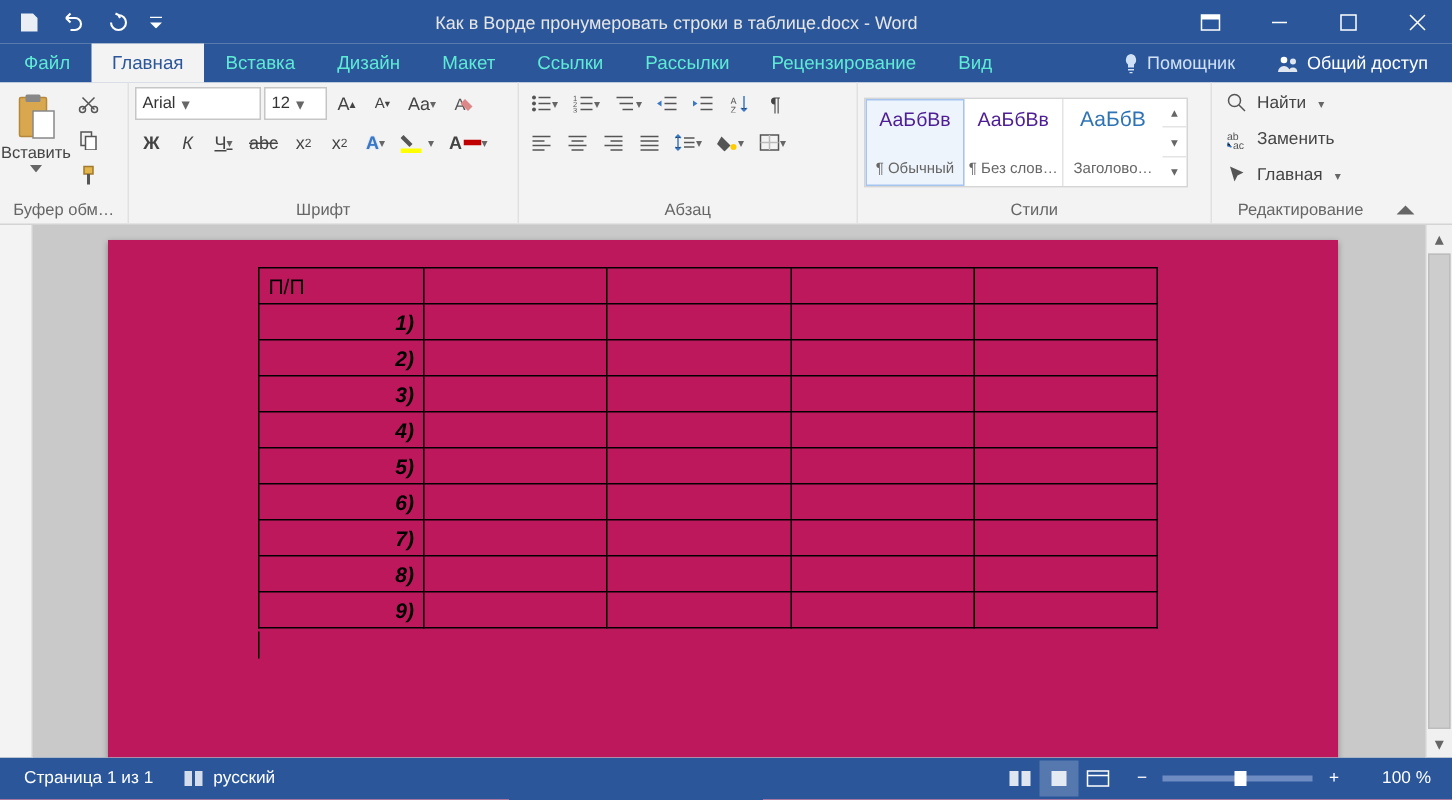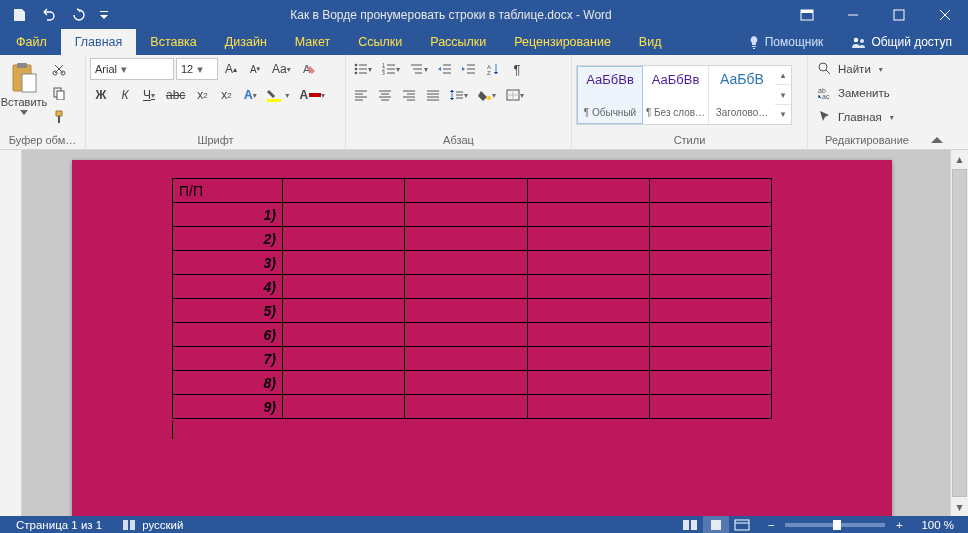--- a/index.html
+++ b/index.html
@@ -9,21 +9,21 @@
   .titlebar { height: 29px; background: #2b579a; display: flex; align-items: center; color: #fff; }
   .qat { display: flex; align-items: center; gap: 4px; padding: 0 6px; height: 100%; }
   .qat-btn { width: 26px; height: 22px; display: flex; align-items: center; justify-content: center; cursor: pointer; }
   .titletext { flex: 1; text-align: center; color: #e6e6e6; font-size: 12px; }
   .winbtns { display: flex; align-items: center; height: 100%; }
   .winbtn { width: 46px; height: 29px; display: flex; align-items: center; justify-content: center; cursor: pointer; }
   .ribbon-display { width: 46px; height: 29px; display:flex; align-items:center; justify-content:center; }
 
   
   .tabs { height: 26px; background: #2b579a; display: flex; align-items: center; padding-left: 2px; }
-  .tab { padding: 0 14px; height: 26px; line-height: 26px; color: #fde047; font-size: 12.5px; cursor: pointer; }
+  .tab { padding: 0 14px; height: 26px; line-height: 26px; color: #5eead4; font-size: 12.5px; cursor: pointer; }
   .tab.active { background: #f3f3f3; color: #2b579a; }
   .tabs-right { margin-left: auto; display: flex; align-items: center; color: #fff; padding-right: 4px; gap: 6px; }
   .tellme { display: flex; align-items: center; gap: 4px; padding: 0 10px; height: 26px; cursor: text; color: #cfe0f7; }
   .share { display:flex; align-items:center; gap:6px; padding:0 12px; cursor:pointer; height:26px; }
 
   
   .ribbon { background: #f3f3f3; border-bottom: 1px solid #d4d4d4; display: flex; height: 95px; }
   .group { border-right: 1px solid #e1e1e1; display: flex; flex-direction: column; padding: 3px 4px 0; }
   .group-body { flex: 1; display: flex; align-items: flex-start; gap: 4px; }
   .group-label { height: 18px; line-height: 18px; text-align: center; color: #666; font-size: 11px; position: relative;}
@@ -55,21 +55,21 @@
   .doc-table td { border: 1px solid #000; height: 24px; padding: 2px 6px; font-family: Arial; font-size: 14px; }
   .doc-table td.numcell { text-align: right; font-style: italic; font-weight: bold; width: 110px; }
   .doc-table td.hdr { font-weight: normal; }
   .cursor-line { height: 18px; width: 1px; background: #000; margin-top: 2px; display:inline-block; }
 
   .vscroll { width: 18px; background:#f0f0f0; border-left:1px solid #d4d4d4; display:flex; flex-direction:column; }
   .vscroll .arrow { height:18px; display:flex; align-items:center; justify-content:center; color:#666; cursor:pointer; }
   .vscroll .thumb { flex:1; margin:1px; background:#cdcdcd; border:1px solid #bdbdbd; }
 
   
-  .statusbar { height: 17px; background:#2b579a; color:#fff; display:flex; align-items:center; font-size:11.5px; padding: 0 6px; }
+  .statusbar { height: 28px; background:#2b579a; color:#fff; display:flex; align-items:center; font-size:11.5px; padding: 0 6px; }
   .statusbar .sitem { padding: 0 10px; cursor:pointer; height:24px; display:flex; align-items:center; gap:6px; }
   .statusbar .spacer { flex:1; }
   .viewbtn { width:26px; height:24px; display:flex; align-items:center; justify-content:center; cursor:pointer; }
   .zoom { display:flex; align-items:center; gap:6px; padding:0 8px; }
   .zoom .track { width: 100px; height: 4px; background: #6e8cc2; position:relative; }
   .zoom .thumb2 { position:absolute; top:-3px; left:48px; width:8px; height:10px; background:#fff; }
   .zoom .pm { width:16px; text-align:center; cursor:pointer; }
 
   svg { display:block; }
 </style>
@@ -524,15 +524,15 @@
         <rect x="1" y="1" width="14" height="10" fill="none" stroke="#fff"></rect>
         <path stroke="#fff" d="M1 4h14"></path>
       </svg>
     </div>
   <div class="zoom">
     <span class="pm">−</span>
     <div class="track">
         <div class="thumb2"></div>
       </div>
     <span class="pm">+</span>
-    <span style="margin-left:8px;">100 %</span>
+    <span style="margin-left:18px;">100 %</span>
   </div>
 </div>
 
 </body></html>

